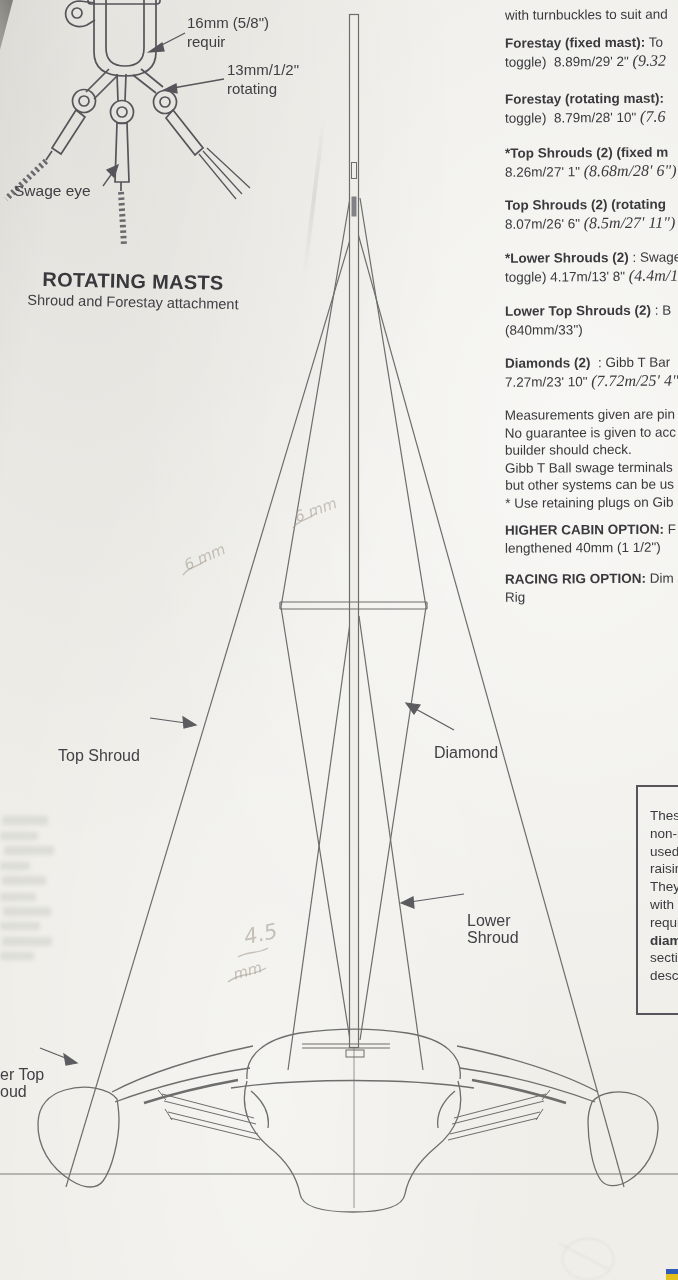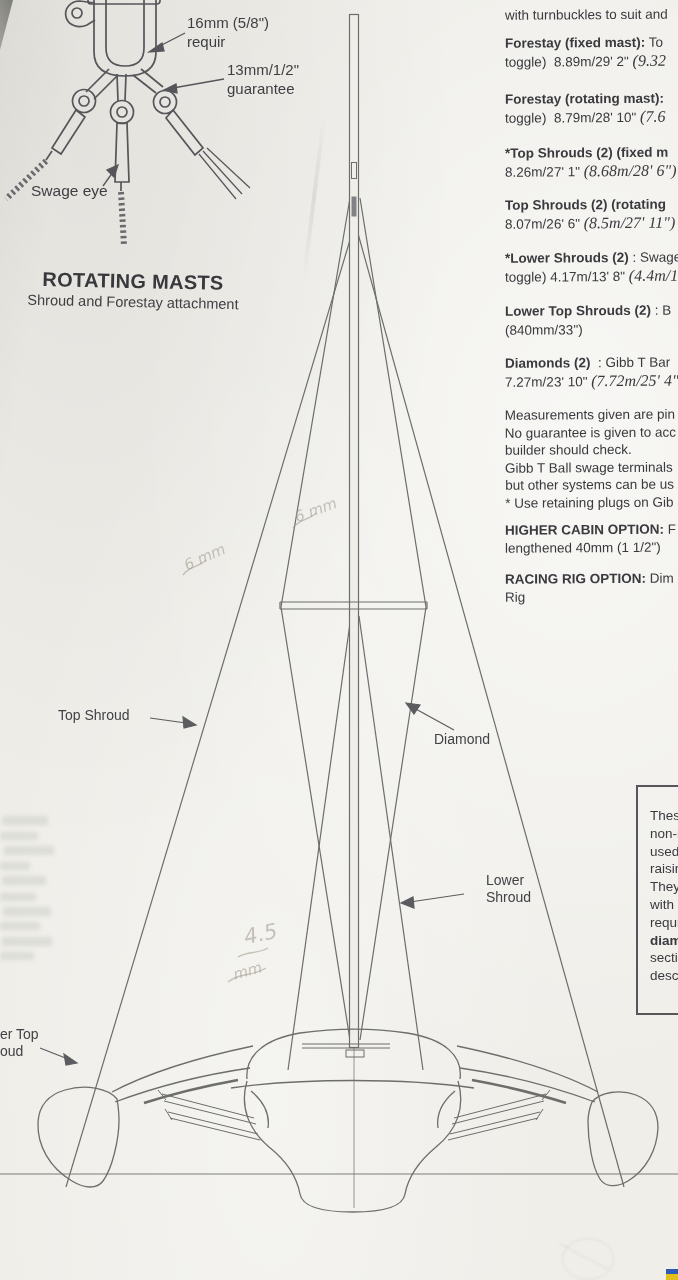--- a/index.html
+++ b/index.html
@@ -10,21 +10,21 @@
       radial-gradient(ellipse at 85% 35%, rgba(255,255,255,0.55), transparent 55%),
       radial-gradient(ellipse at 40% 85%, rgba(255,255,255,0.35), transparent 50%),
       linear-gradient(100deg, rgba(60,60,55,0.06), transparent 10%),
       #efeee9;}
   svg{position:absolute;left:0;top:0;}
   .ln{white-space:pre;}
   .spec{position:absolute;left:505px;width:230px;font-size:13.5px;line-height:17.6px;
     color:#3a3a3e;transform:rotate(-0.4deg);}
   .b{font-weight:bold;}
   .it{font-family:"Liberation Serif",serif;font-style:italic;font-size:16px;}
-  .diaglabel{position:absolute;font-size:14px;color:#424246;line-height:17px;}
+  .diaglabel{position:absolute;font-size:16px;color:#424246;line-height:17px;margin-top:40px;}
   .shacklabel{position:absolute;font-size:15px;color:#3f3f43;line-height:18.5px;}
   .h-title{position:absolute;left:28px;top:270px;width:210px;text-align:center;
     font-size:20px;font-weight:bold;letter-spacing:.3px;transform:rotate(1.2deg);color:#39393d;}
   .h-sub{position:absolute;left:8px;top:294px;width:250px;text-align:center;
     font-size:14.5px;transform:rotate(1.2deg);color:#3f3f43;}
   .box{position:absolute;left:636px;top:785px;width:130px;height:206px;
     border:2px solid #56565c;padding:20px 0 0 12px;font-size:13.5px;line-height:17.8px;color:#3a3a3e;}
   .box .bold{font-weight:bold;}
   .pencil{position:absolute;color:#a59e92;font-style:italic;opacity:.6;
     font-family:"DejaVu Sans",sans-serif;}
@@ -169,23 +169,23 @@
       <path d="M228,982 C240,972 252,977 266,968"></path>
     </g>
   </svg>
 
   <div class="shacklabel" style="left:187px;top:14px">
     <div class="ln">16mm (5/8")</div>
     <div class="ln">requir</div>
   </div>
   <div class="shacklabel" style="left:227px;top:61px">
     <div class="ln">13mm/1/2"</div>
-    <div class="ln">guarantee</div>
-  </div>
-  <div class="shacklabel" style="left:31px;top:182px;font-size:15.5px">Swage eye</div>
+    <div class="ln">rotating</div>
+  </div>
+  <div class="shacklabel" style="left:14px;top:182px;font-size:15.5px">Swage eye</div>
 
   <div class="h-title">ROTATING MASTS</div>
   <div class="h-sub">Shroud and Forestay attachment</div>
 
   <div class="spec" style="top:6px">
     <div class="ln">with turnbuckles to suit and</div>
   </div>
 
   <div class="spec" style="top:34px">
     <div class="ln"><span class="b">Forestay (fixed mast):</span><span> To</span></div>
@@ -228,22 +228,22 @@
   <div class="spec" style="top:521px">
     <div class="ln"><span class="b">HIGHER CABIN OPTION:</span><span> F</span></div>
     <div class="ln">lengthened 40mm (1 1/2")</div>
   </div>
   <div class="spec" style="top:570px">
     <div class="ln"><span class="b">RACING RIG OPTION:</span><span> Dim</span></div>
     <div class="ln">Rig</div>
   </div>
 
   <div class="diaglabel" style="left:58px;top:707px">Top Shroud</div>
-  <div class="diaglabel" style="left:434px;top:731px">Diamond</div>
-  <div class="diaglabel" style="left:486px;top:872px">
+  <div class="diaglabel" style="left:434px;top:704px">Diamond</div>
+  <div class="diaglabel" style="left:467px;top:872px">
     <div class="ln">Lower</div>
     <div class="ln">Shroud</div>
   </div>
   <div class="diaglabel" style="left:0;top:1026px">
     <div class="ln">er Top</div>
     <div class="ln">oud</div>
   </div>
 
   <div class="box">
     <div class="ln">These</div>

